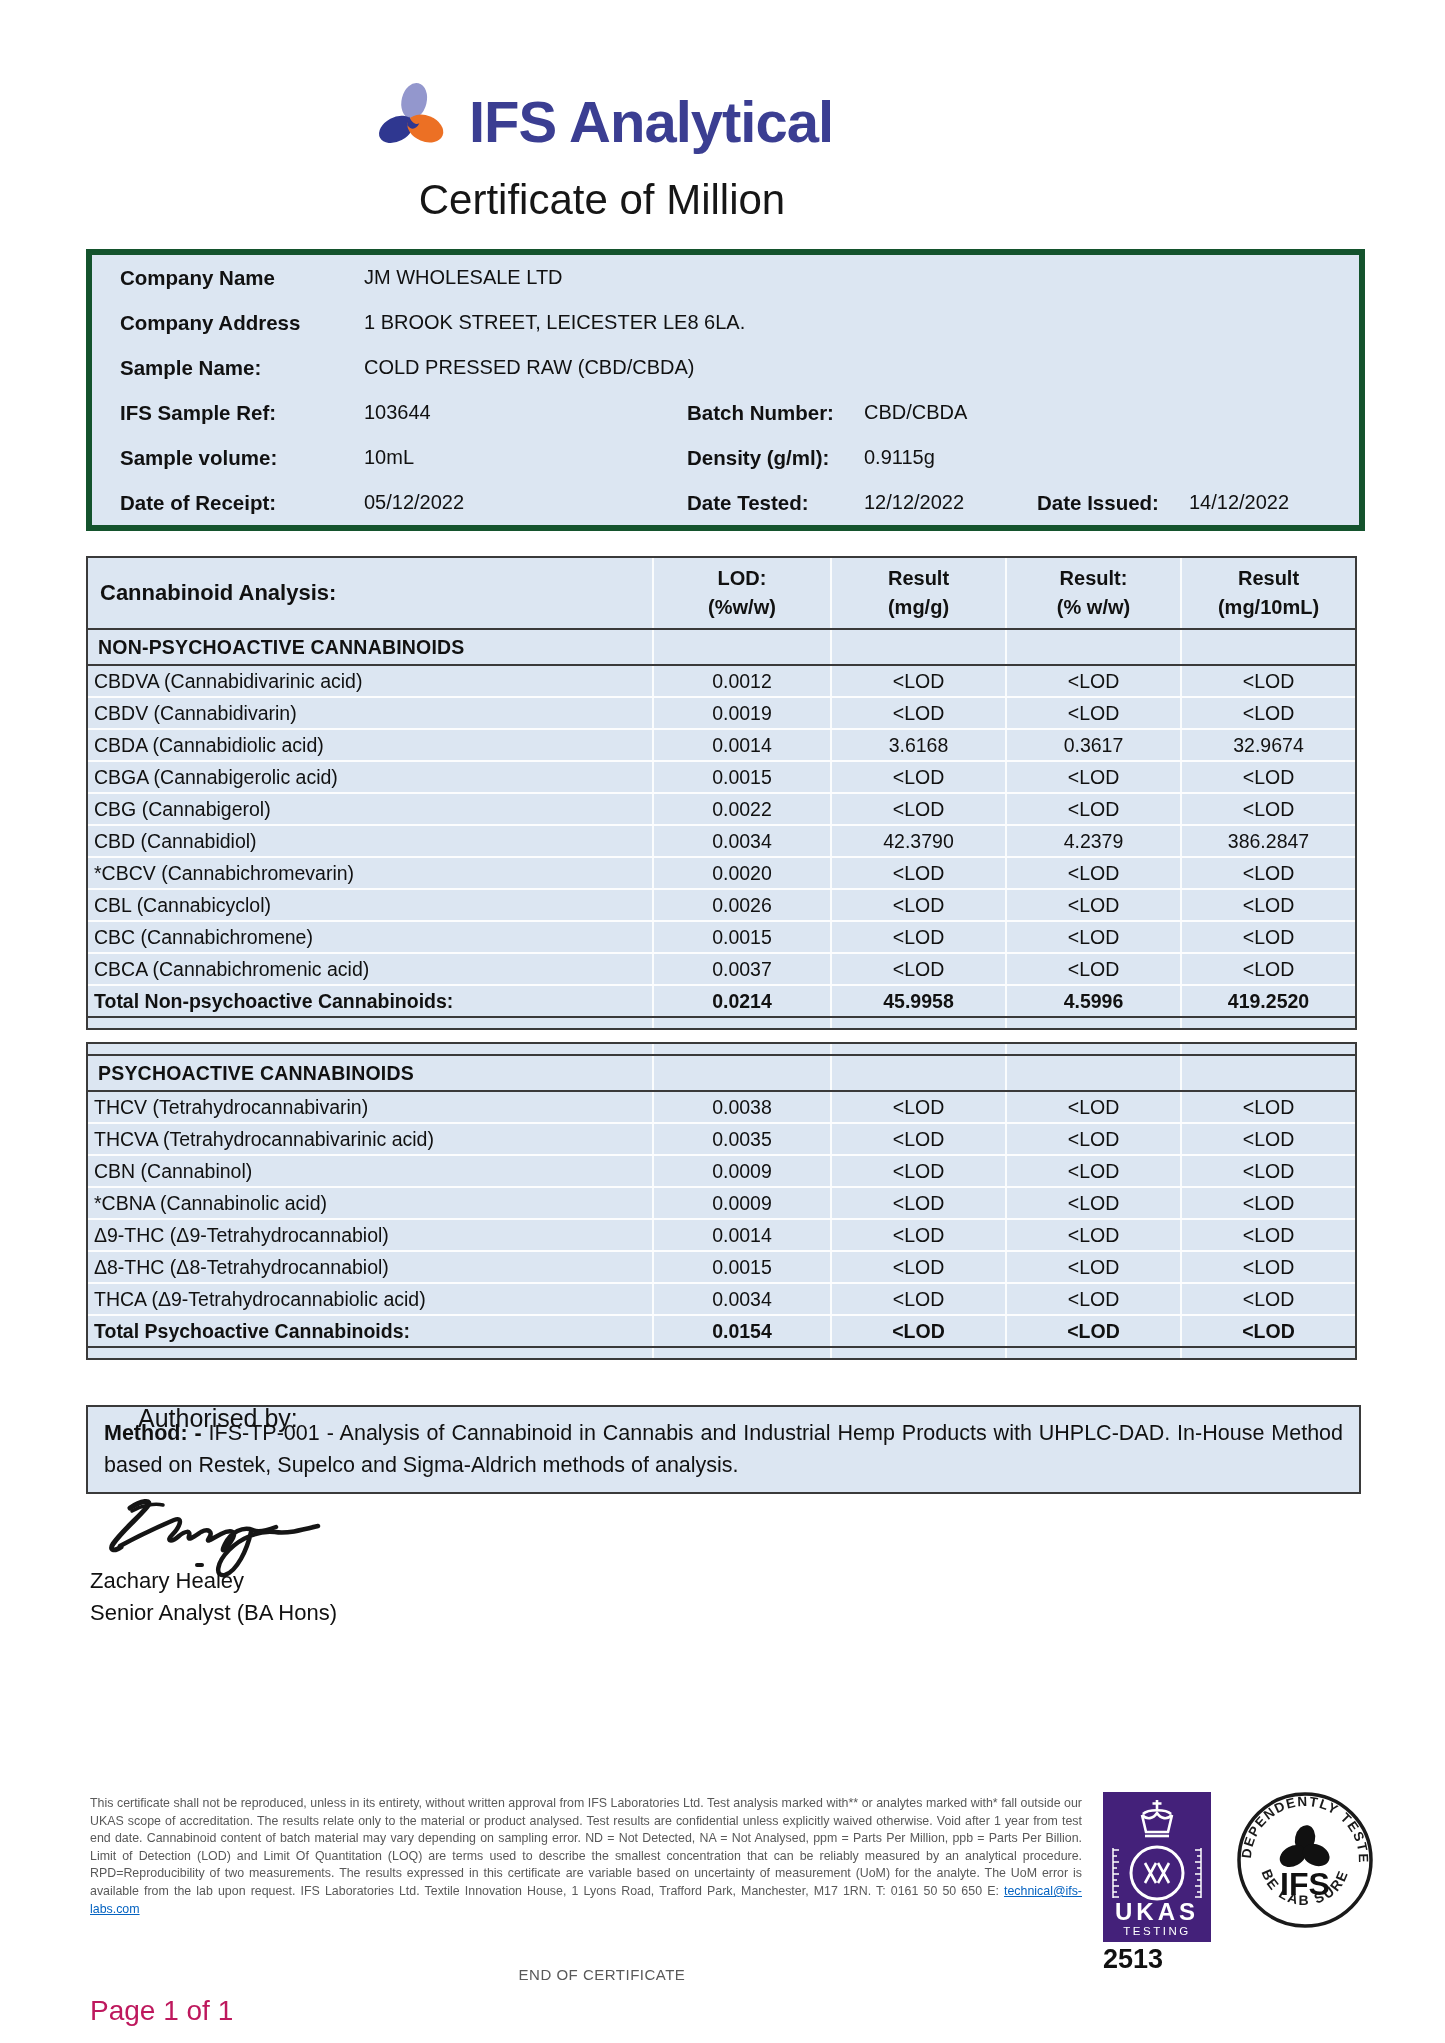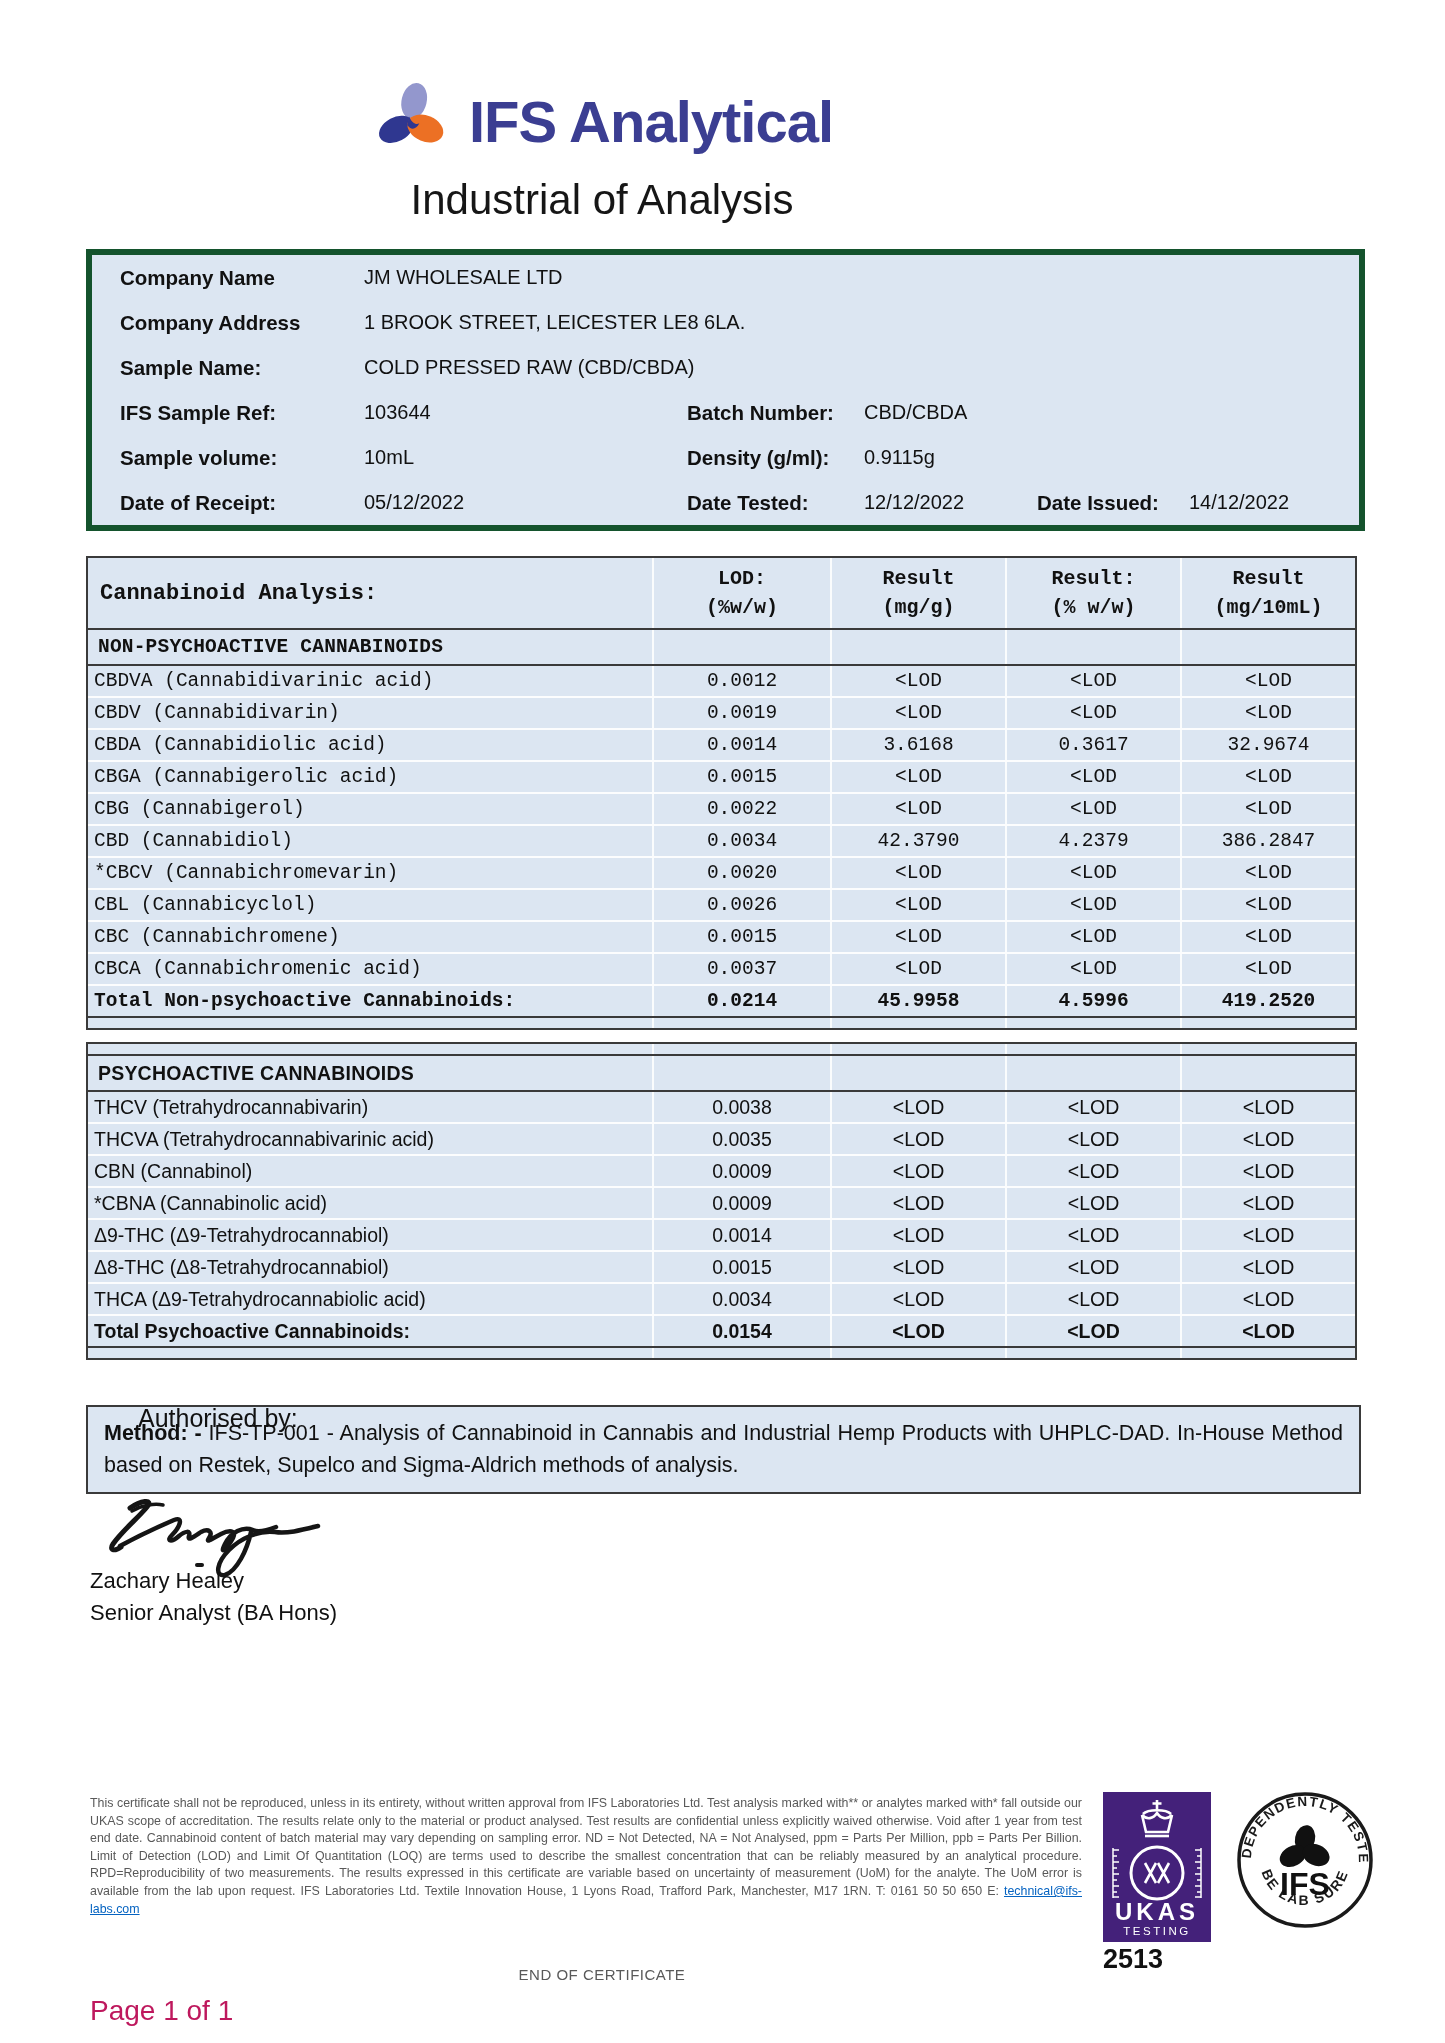--- a/index.html
+++ b/index.html
@@ -71,21 +71,21 @@
       <svg width="82" height="78" viewBox="0 0 95 90">
         <ellipse cx="50" cy="24" rx="14.5" ry="21" fill="#9397cd" transform="rotate(14 50 24)"></ellipse>
         <ellipse cx="29" cy="57" rx="21" ry="14" fill="#2f3790" transform="rotate(-28 29 57)"></ellipse>
         <ellipse cx="63" cy="56" rx="21.5" ry="15" fill="#ec7024" transform="rotate(22 63 56)"></ellipse>
         <path d="M44 42 C48 50 52 52 56 50 C52 58 46 58 42 52 Z" fill="#2f3790"></path>
       </svg>
     </span>
     <span class="brand-text">IFS Analytical</span>
   </div>
 
-  <div class="title">Industrial of Analysis</div>
+  <div class="title">Certificate of Million</div>
 
   <div class="info-table">
       <div class="info-row">
         <div class="info-label">Company Name</div>
         <div class="info-value">JM WHOLESALE LTD</div>
         <div class="info-label"></div>
         <div class="info-value"></div>
         <div class="info-label"></div>
         <div class="info-value"></div>
       </div>
@@ -124,21 +124,21 @@
       <div class="info-row">
         <div class="info-label">Date of Receipt:</div>
         <div class="info-value">05/12/2022</div>
         <div class="info-label">Date Tested:</div>
         <div class="info-value">12/12/2022</div>
         <div class="info-label">Date Issued:</div>
         <div class="info-value">14/12/2022</div>
       </div>
     </div>
 
-  <div class="a-table" style="top:556px;font-family:Liberation Mono, monospace;">
+  <div class="a-table" style="top:556px;">
     <div class="a-grid a-head">
       <div class="a-head-title">Cannabinoid Analysis:</div>
       <div class="a-head-col">
         <span><span>LOD:</span><br><span>(%w/w)</span></span>
       </div>
       <div class="a-head-col">
         <span><span>Result</span><br><span>(mg/g)</span></span>
       </div>
       <div class="a-head-col">
         <span><span>Result:</span><br><span>(% w/w)</span></span>

